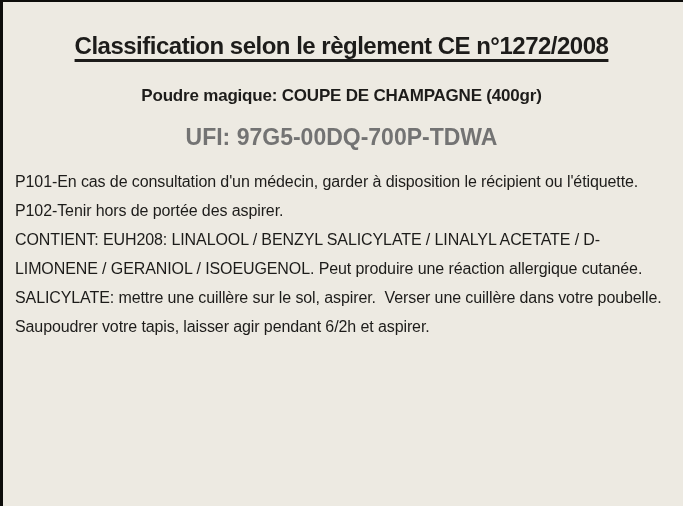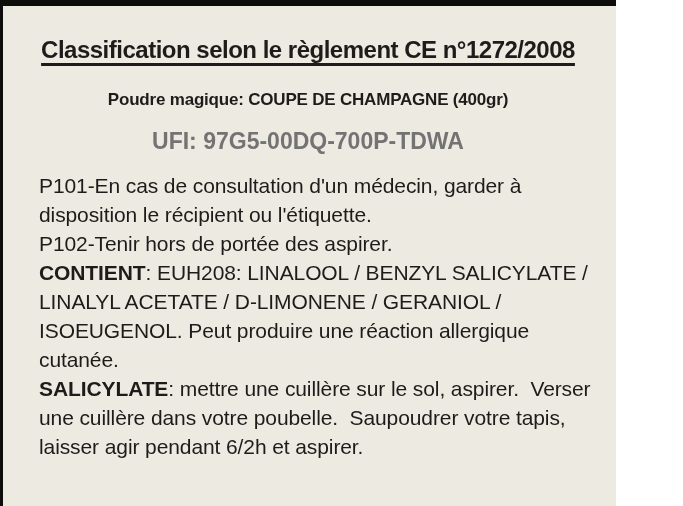--- a/index.html
+++ b/index.html
@@ -2,26 +2,26 @@
 <html><head>
 <meta charset="utf-8">
 <style>
   html, body {
     margin: 0;
     padding: 0;
     background: #ffffff;
   }
   .page {
     position: relative;
-    width: 616px;
+    width: 683px;
     height: 506px;
     box-sizing: border-box;
     background: #edeae2;
     border-left: 3px solid #0d0d0b;
-    border-top: 6px solid #0f172a;
+    border-top: 2px solid #0f172a;
     overflow: hidden;
     font-family: "Liberation Sans", "DejaVu Sans", sans-serif;
     color: #1d1c1a;
   }
   .title {
     margin: 29px 14px 0 11px;
     font-size: 24px;
     font-weight: bold;
     letter-spacing: -0.5px;
     line-height: 30px;
@@ -42,31 +42,30 @@
   .ufi {
     margin: 13px 14px 0 11px;
     font-size: 23px;
     font-weight: bold;
     line-height: 28px;
     text-align: center;
   }
   .body-text {
     margin-top: 16px;
     padding: 0 16px 0 12px;
-    font-size: 21px;
+    font-size: 16px;
     letter-spacing: -0.1px;
     line-height: 29px;
-    margin-left: 24px;
   }
   .body-text p {
     margin: 0;
     white-space: pre-wrap;
   }
   .body-text .section-label {
-    font-weight: bold;
+    font-weight: normal;
   }
 </style>
 </head>
 <body>
 
 <div class="page" style="background: rgb(237, 234, 226); border-left-color: rgb(13, 13, 11); border-top-color: rgb(13, 13, 11); color: rgb(29, 28, 26);">
   <h1 class="title">Classification selon le règlement CE n°1272/2008</h1>
   <h2 class="product">Poudre magique: COUPE DE CHAMPAGNE (400gr)</h2>
   <div class="ufi" id="ufi-line" style="color: #737373;">UFI: 97G5-00DQ-700P-TDWA</div>
   <div class="body-text">

